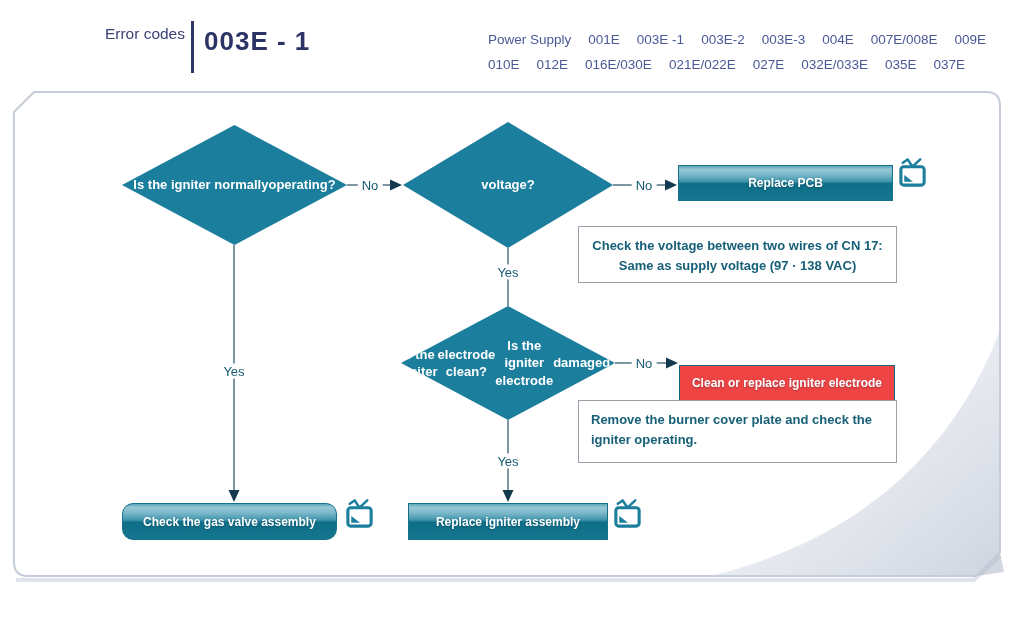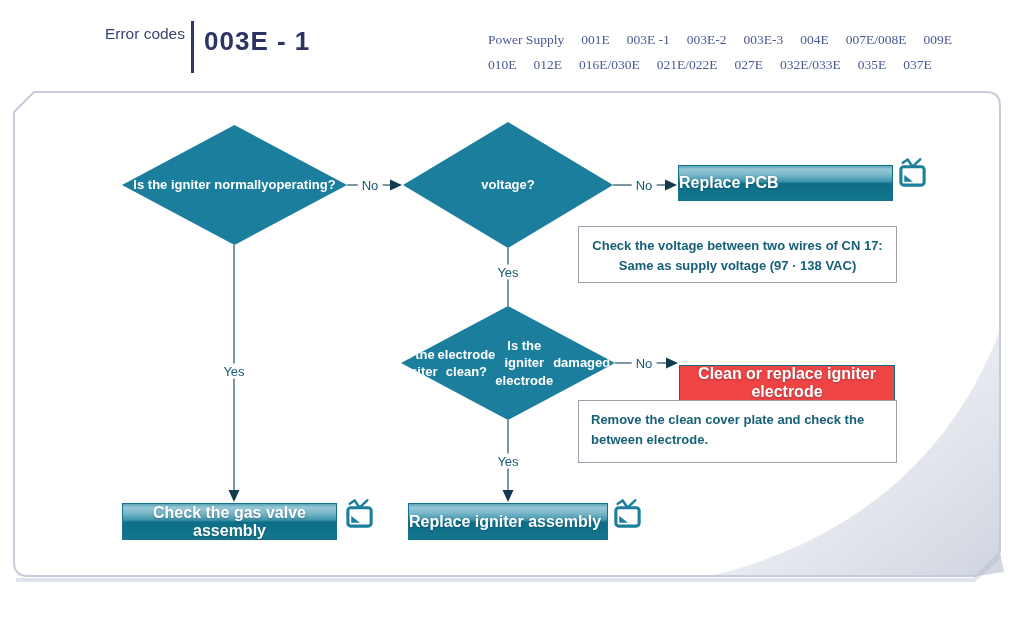--- a/index.html
+++ b/index.html
@@ -7,34 +7,34 @@
     width:1014px;height:627px;position:relative;overflow:hidden;
     background:#ffffff;
     font-family:"Liberation Sans","DejaVu Sans",sans-serif;
   }
   
   .hdr-left{position:absolute;left:30px;top:22px;width:155px;text-align:right;color:#3a4274;}
   .hdr-section{font-size:22px;letter-spacing:.2px;}
   .hdr-subsection{font-size:15.5px;margin-top:3px;}
   .hdr-divider{position:absolute;left:191px;top:21px;width:3px;height:52px;background:#2f3769;}
   .hdr-code{position:absolute;left:204px;top:26px;font-size:26px;font-weight:bold;color:#2c3465;letter-spacing:1px;}
-  .nav-row{position:absolute;left:488px;display:flex;gap:17px;font-size:13.5px;color:#4b5896;white-space:nowrap;font-family:Liberation Serif, serif;}
+  .nav-row{position:absolute;left:488px;display:flex;gap:17px;font-size:13.5px;color:#4b5896;white-space:nowrap;}
   .nav-row.r1{top:32px}
   .nav-row.r2{top:57px}
   .nav-row span{cursor:default}
   
   .diamond{
     position:absolute;background:#1b7e9d;
     clip-path:polygon(50% 0,100% 50%,50% 100%,0 50%);
     display:flex;flex-direction:row;align-items:center;justify-content:center;
     text-align:center;color:#fff;font-weight:bold;font-size:13px;line-height:1.32;
   }
   .action{
-    position:absolute;display:flex;align-items:center;
-    color:#fff;font-weight:bold;font-size:16px;text-align:center;
+    position:absolute;display:flex;align-items:center;justify-content:center;
+    color:#fff;font-weight:bold;font-size:12px;text-align:center;
     text-shadow:0 1px 2px rgba(0,40,60,.35);box-sizing:border-box;
   }
   .action.grad{
     background:linear-gradient(180deg,#5ba6ba 0%,#96c7d5 10%,#7cb9ca 25%,#3e93ab 46%,#0e6e87 52%,#157690 100%);
     border:1px solid #16718a;
   }
   .action.flat{background:#ef4444;border:1px solid #0f6b84;margin-top:20px;}
   .note{
     position:absolute;background:#fff;border:1.5px solid #9aa1aa;
     color:#176078;font-weight:bold;font-size:13px;line-height:1.5;
@@ -130,34 +130,34 @@
 <div class="lbl" style="left:508px;top:272px;">Yes</div>
 <div class="lbl" style="left:234px;top:371px;">Yes</div>
 <div class="lbl" style="left:508px;top:461px;">Yes</div>
 
 <div class="action grad" style="left:678px;top:165px;width:215px;height:36px;">
   <span>Replace PCB</span>
 </div>
 <div class="action flat" style="left:679px;top:345px;width:216px;height:36px;">
   <span>Clean or replace igniter electrode</span>
 </div>
-<div class="action grad" style="left:122px;top:503px;width:215px;height:37px;">
+<div class="action grad" style="left:122px;top:503px;width:215px;height:37px;border-radius:11px;">
   <span>Check the gas valve assembly</span>
 </div>
 <div class="action grad" style="left:408px;top:503px;width:200px;height:37px;">
   <span>Replace igniter assembly</span>
 </div>
 
 <div class="note" style="left:578px;top:226px;width:319px;height:57px;text-align:center;">
   <div>Check the voltage between two wires of CN 17:</div>
   <div>Same as supply voltage (97 · 138 VAC)</div>
 </div>
 <div class="note" style="left:578px;top:400px;width:319px;height:63px;">
-  <div>Remove the clean cover plate and check the</div>
-  <div>between electrode.</div>
+  <div>Remove the burner cover plate and check the</div>
+  <div>igniter operating.</div>
 </div>
 
 <svg class="tv" style="left:897px;top:156px;" width="31" height="33" viewBox="0 0 32 34">
   <path d="M6 7 L11 3.5 L16 11 L24 3.5" fill="none" stroke="#1b7e9d" stroke-width="2.6" stroke-linecap="round" stroke-linejoin="round"></path>
   <rect x="4" y="11" width="24" height="19" rx="3" fill="#ffffff" stroke="#1b7e9d" stroke-width="3.2"></rect>
   <path d="M7.5 26.5 L7.5 19.5 L16.5 26.5 Z" fill="#1b7e9d"></path>
 </svg>
 
 <svg class="tv" style="left:344px;top:497px;" width="31" height="33" viewBox="0 0 32 34">
   <path d="M6 7 L11 3.5 L16 11 L24 3.5" fill="none" stroke="#1b7e9d" stroke-width="2.6" stroke-linecap="round" stroke-linejoin="round"></path>

